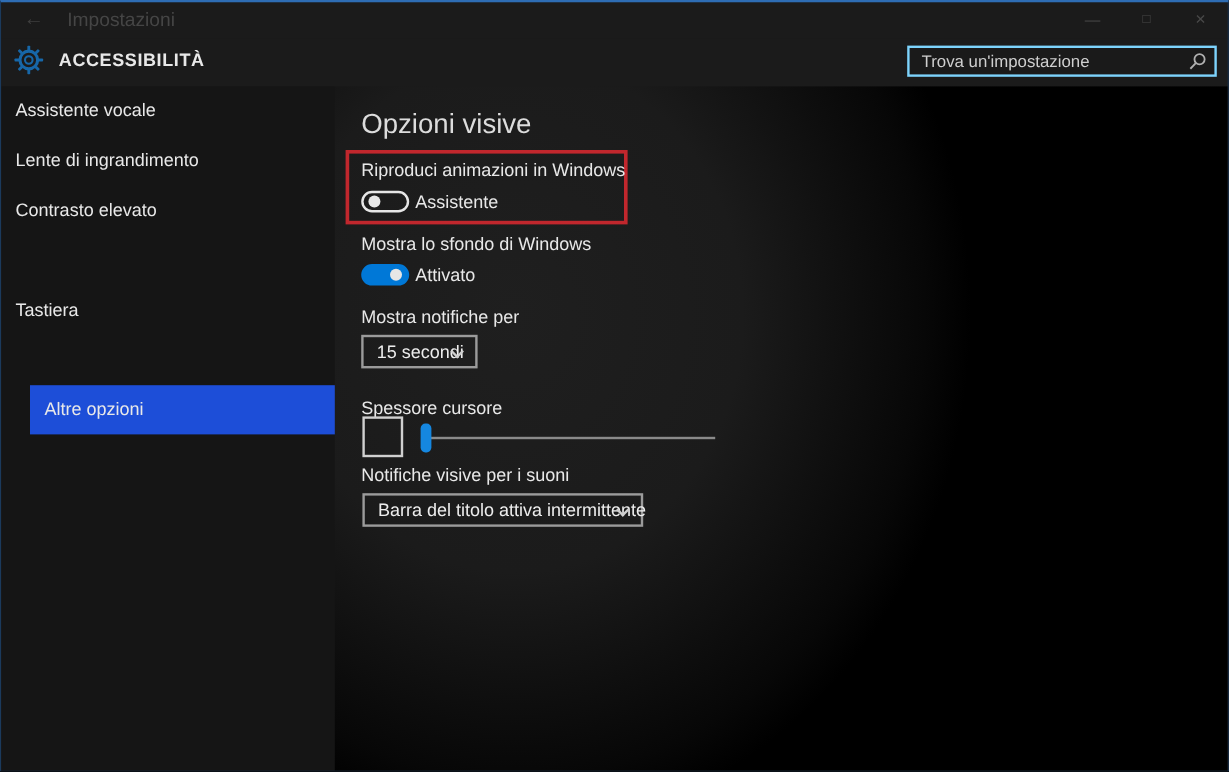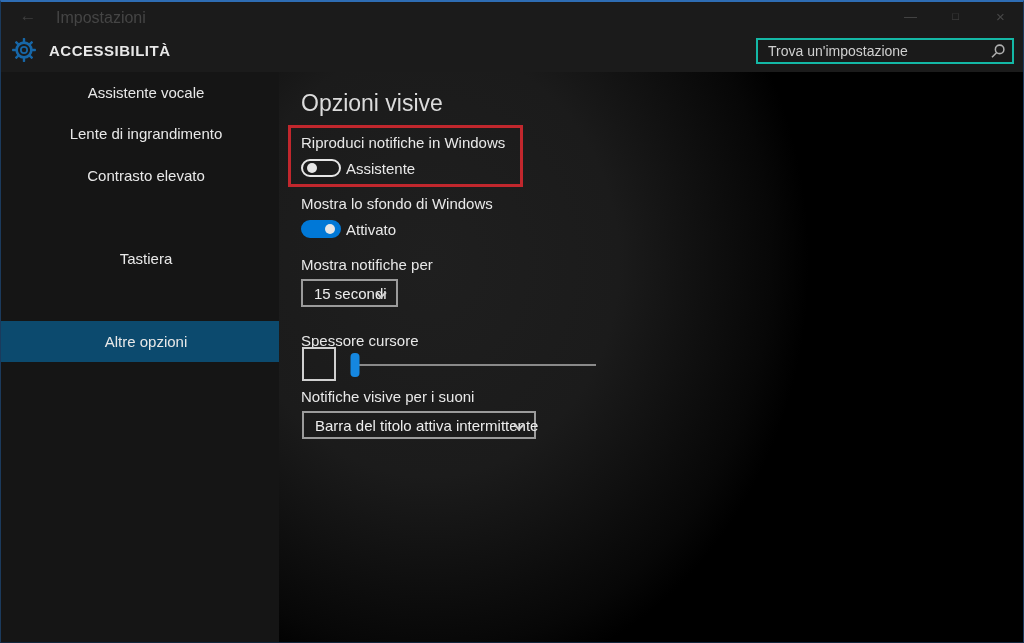--- a/index.html
+++ b/index.html
@@ -13,30 +13,30 @@
   .win-title{position:absolute;left:55px;top:7px;font-size:16px;color:#454545;}
   .caption{position:absolute;top:0;height:28px;width:45px;display:flex;align-items:center;justify-content:center;
     color:#484848;cursor:pointer;}
   .cap-min{right:90px;font-size:13px;}
   .cap-max{right:45px;font-size:11px;}
   .cap-close{right:0;font-size:15px;}
   
   .header{position:absolute;left:0;top:30px;width:100%;height:40px;background:#1b1b1b;}
   .gear{position:absolute;left:10px;top:5px;width:26px;height:26px;}
   .section-title{position:absolute;left:48px;top:10px;font-size:15px;font-weight:bold;letter-spacing:.5px;color:#e8e8e8;}
-  .searchbox{position:absolute;left:755px;top:6px;width:258px;height:26px;background:#1a1a1a;border:2px solid #14b8a6;}
+  .searchbox{position:absolute;left:755px;top:6px;width:258px;height:26px;background:#1a1a1a;border:2px solid #7dd3fc;}
   .searchbox input{position:absolute;left:0;top:0;width:222px;height:22px;background:transparent;border:none;outline:none;
     color:#cfcfcf;font-size:14px;padding:0 0 0 10px;}
   .searchbox input::placeholder{color:#cfcfcf;opacity:1;}
   .search-ico{position:absolute;right:6px;top:3px;width:17px;height:17px;cursor:pointer;}
   
   .sidebar{position:absolute;left:0;top:70px;width:278px;height:573px;background:#151515;}
   .side-item{position:absolute;left:0;width:278px;height:41px;display:flex;align-items:center;
-    padding-left:12px;font-size:15px;color:#e8e8e8;cursor:pointer;justify-content:center;}
-  .side-item.selected{background:#0c4a6e;}
+    padding-left:12px;font-size:15px;color:#e8e8e8;cursor:pointer;}
+  .side-item.selected{background:#1d4ed8;margin-left:24px;}
   
   .content{position:absolute;left:278px;top:70px;width:745px;height:573px;
     background:radial-gradient(ellipse 380px 430px at 150px 190px,#1f1f1f 0%,#1b1b1b 50%,#070707 90%,#000 100%);}
   .page-title{position:absolute;left:22px;top:18px;font-size:23px;font-weight:300;color:#dcdcdc;}
   .annotation{position:absolute;left:9px;top:53px;width:235px;height:62px;border:3px solid #c1272d;pointer-events:none;}
   .ctl-label{position:absolute;left:22px;font-size:15px;color:#e8e8e8;white-space:nowrap;}
   .state-label{position:absolute;left:67px;font-size:15px;color:#e8e8e8;}
   .toggle{position:absolute;left:22px;width:40px;height:18px;border:2px solid #e6e6e6;border-radius:10px;cursor:pointer;}
   .toggle .knob{position:absolute;left:4px;top:2px;width:10px;height:10px;border-radius:50%;background:#e6e6e6;}
   .toggle.on{background:#0078d7;border-color:#0078d7;}
@@ -113,21 +113,21 @@
     <div class="side-item selected" style="top:249px">
       <span>Altre opzioni</span>
       </div>
   </div>
 
   <div class="content">
     <div class="page-title">Opzioni visive</div>
 
     <div class="annotation"></div>
 
-    <div class="ctl-label" style="top:62px">Riproduci notifiche in Windows</div>
+    <div class="ctl-label" style="top:62px">Riproduci animazioni in Windows</div>
     <div class="toggle" style="top:87px">
       <div class="knob"></div>
     </div>
     <div class="state-label" style="top:88px">Assistente</div>
 
     <div class="ctl-label" style="top:123px">Mostra lo sfondo di Windows</div>
     <div class="toggle on" style="top:148px">
       <div class="knob"></div>
     </div>
     <div class="state-label" style="top:149px">Attivato</div>

